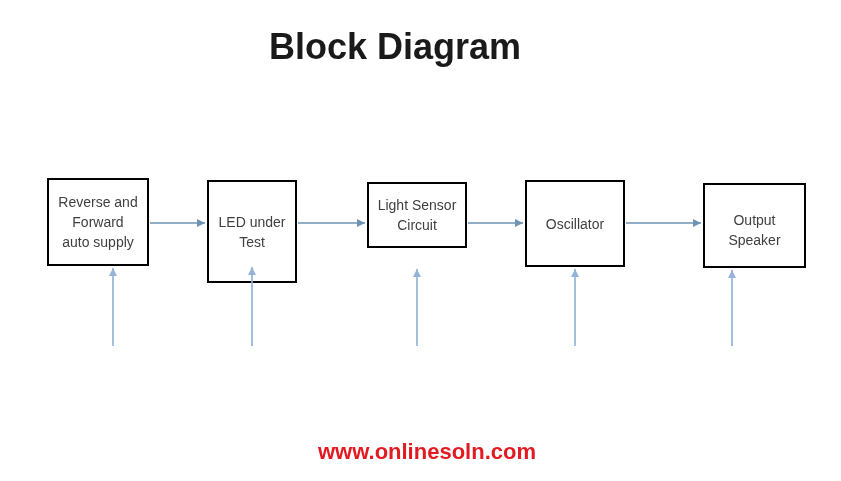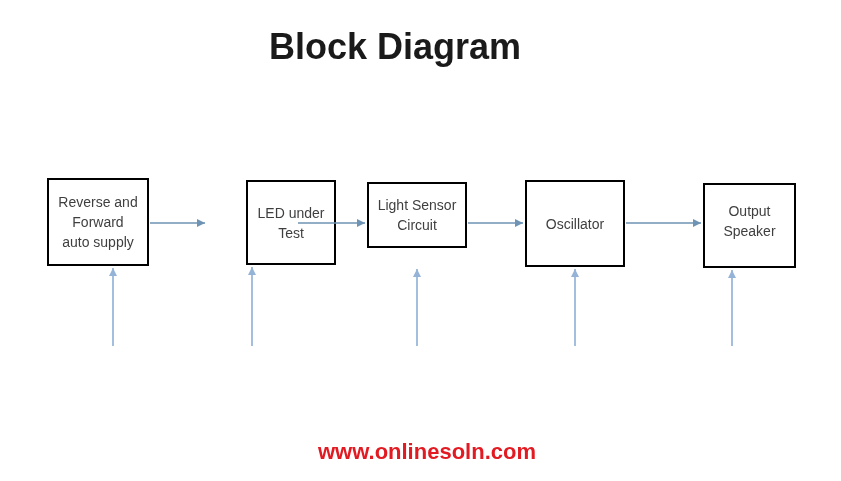--- a/index.html
+++ b/index.html
@@ -36,24 +36,24 @@
     display:flex;
     align-items:center;
     justify-content:center;
     text-align:center;
     white-space:pre-line;
     font-size:14px;
     line-height:20px;
     color:var(--box-text,#3f3f3f);
   }
   #block-reverse-forward{left:47px;top:178px;width:102px;height:88px;}
-  #block-led-under-test{left:207px;top:180px;width:90px;height:85px;margin-left:39px;}
+  #block-led-under-test{left:207px;top:180px;width:90px;height:103px;}
   #block-light-sensor{left:367px;top:182px;width:100px;height:66px;}
   #block-oscillator{left:525px;top:180px;width:100px;height:87px;}
-  #block-output-speaker{left:703px;top:183px;width:93px;height:85px;align-items:flex-start;padding-top:16px;}
+  #block-output-speaker{left:703px;top:183px;width:103px;height:85px;align-items:flex-start;padding-top:25px;}
   #block-power-supply{left:90px;top:345px;width:654px;height:67px;font-size:13.5px;}
   .arrow-layer{
     position:absolute;left:0;top:0;width:841px;height:481px;
     pointer-events:none;
   }
   .arrow-h{stroke:var(--arrow-horizontal,#6e93b4);stroke-width:1.5;}
   .arrow-v{stroke:var(--arrow-vertical,#95b3d7);stroke-width:1.7;}
   .head-h{fill:var(--arrow-horizontal,#6e93b4);}
   .head-v{fill:var(--arrow-vertical,#95b3d7);}
   .footer{

